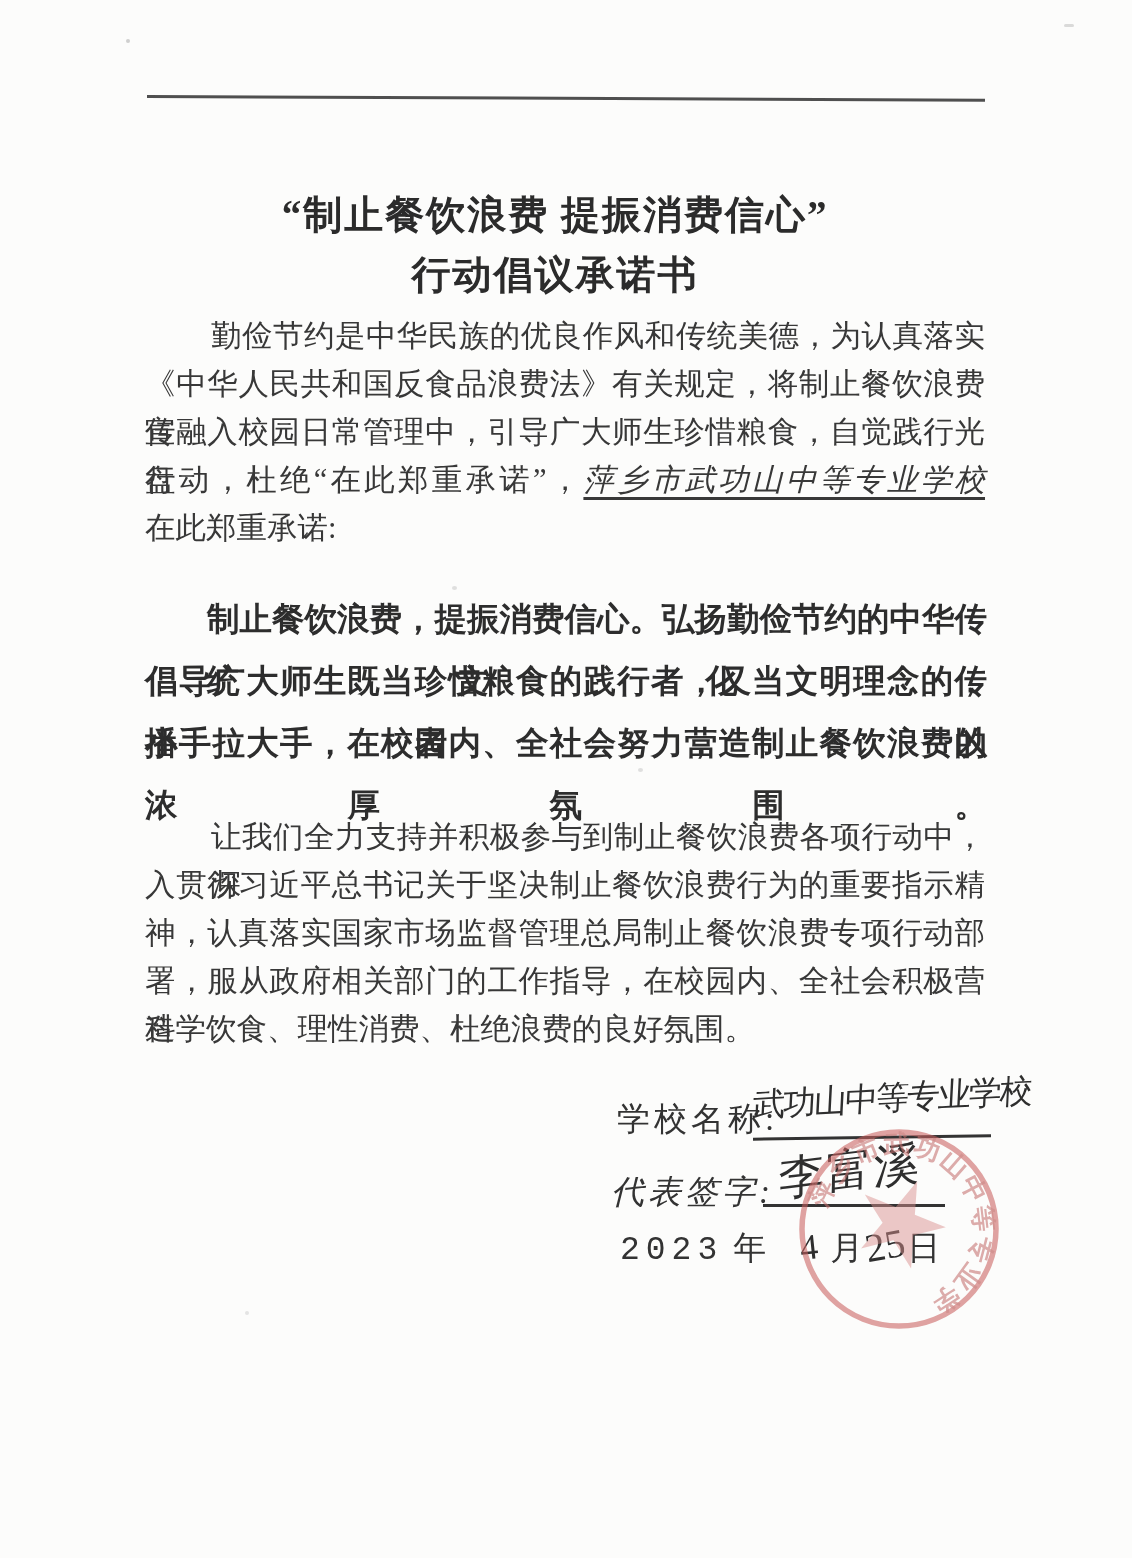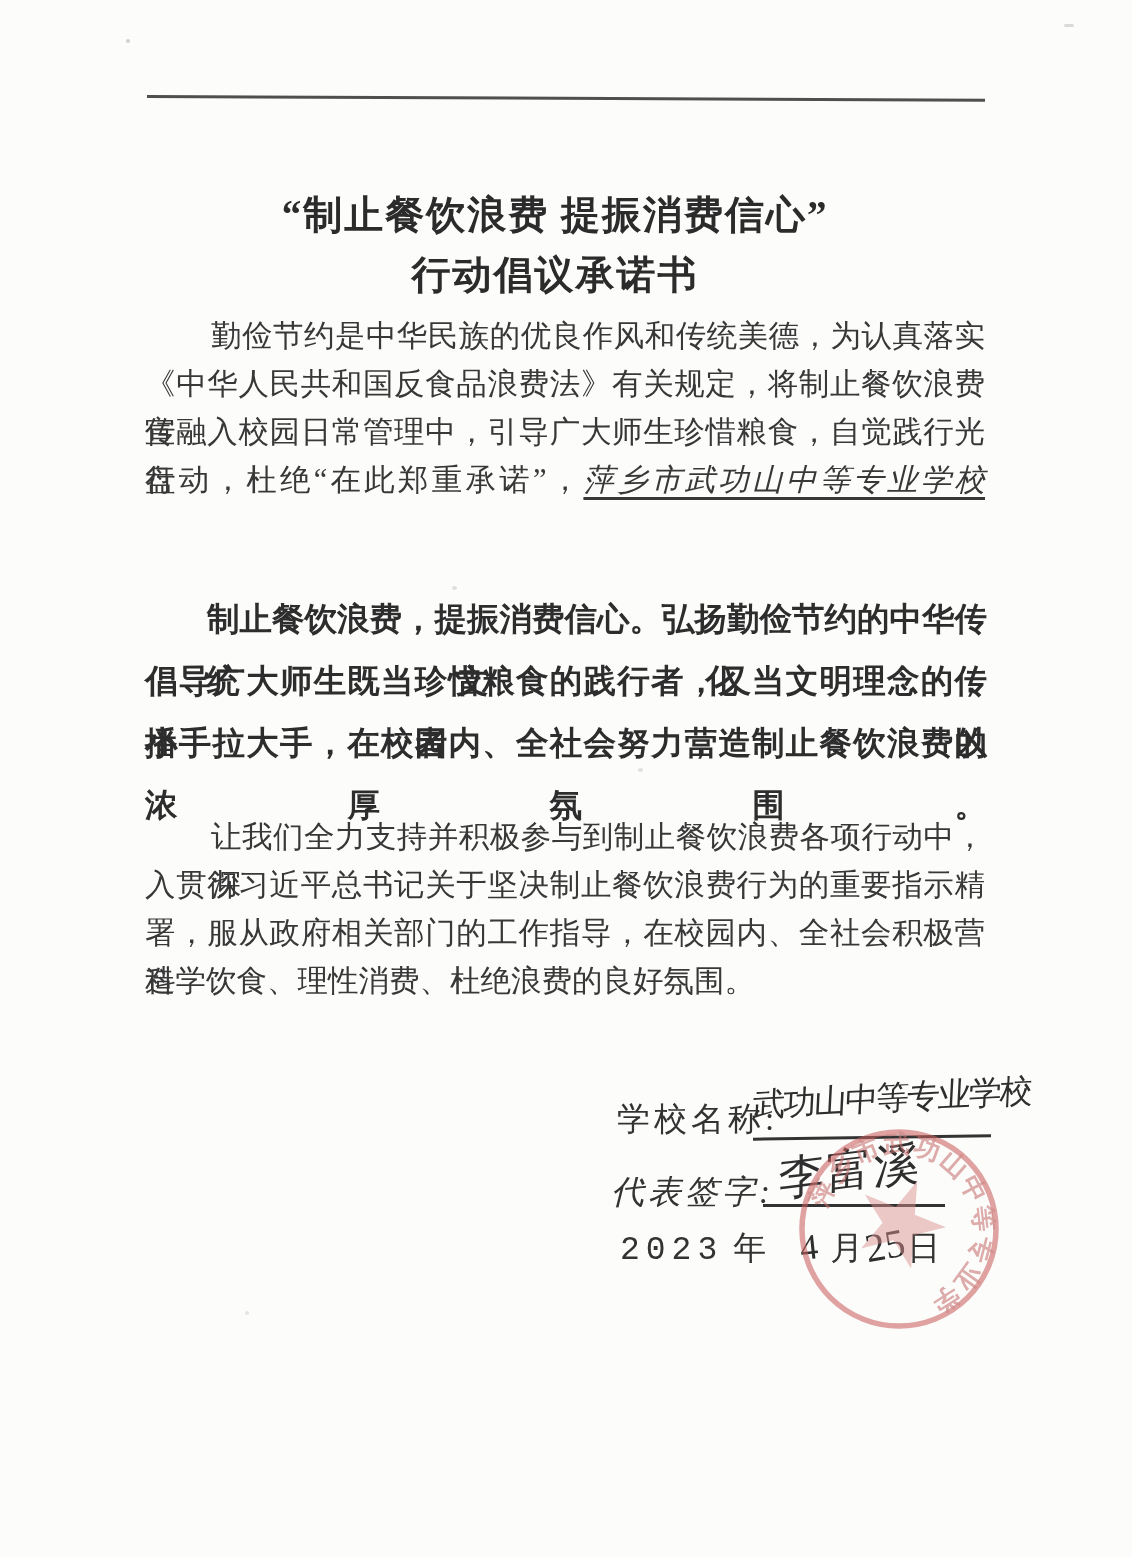--- a/index.html
+++ b/index.html
@@ -138,31 +138,33 @@
   <div class="header-rule"></div>
 
   <div class="title-line title-1">“制止餐饮浪费 提振消费信心”</div>
   <div class="title-line title-2">行动倡议承诺书</div>
 
   <div class="body-par" style="top:312px;">
     <div class="body-line fill indent">勤俭节约是中华民族的优良作风和传统美德，为认真落实</div>
     <div class="body-line fill">《中华人民共和国反食品浪费法》有关规定，将制止餐饮浪费宣</div>
     <div class="body-line fill">传融入校园日常管理中，引导广大师生珍惜粮食，自觉践行光盘</div>
     <div class="body-line fill"><span>行动，杜绝“在此郑重承诺”，</span><span class="school-underlined">萍乡市武功山中等专业学校</span></div>
+    <div class="body-line">在此郑重承诺:</div>
   </div>
 
   <div class="pledge-par">
     <div class="pledge-line fill pledge-indent">制止餐饮浪费，提振消费信心。弘扬勤俭节约的中华传统文化，</div>
     <div class="pledge-line fill">倡导广大师生既当珍惜粮食的践行者，又当文明理念的传播者，以</div>
     <div class="pledge-line fill">小手拉大手，在校园内、全社会努力营造制止餐饮浪费的浓厚氛围。</div>
   </div>
 
   <div class="body-par" style="top:813px;">
     <div class="body-line fill indent">让我们全力支持并积极参与到制止餐饮浪费各项行动中，深</div>
     <div class="body-line fill">入贯彻习近平总书记关于坚决制止餐饮浪费行为的重要指示精</div>
+    <div class="body-line fill">神，认真落实国家市场监督管理总局制止餐饮浪费专项行动部</div>
     <div class="body-line fill">署，服从政府相关部门的工作指导，在校园内、全社会积极营造</div>
     <div class="body-line">科学饮食、理性消费、杜绝浪费的良好氛围。</div>
   </div>
 
   <div class="sig-label" style="left:617px; top:1097px;">学校名称:</div>
   <div class="hand hand-school">武功山中等专业学校</div>
   <div class="sig-underline ul-school"></div>
 
   <div class="sig-label" style="left:611px; top:1170px;font-style:italic;">代表签字:</div>
   <div class="hand hand-rep">李富溪</div>

